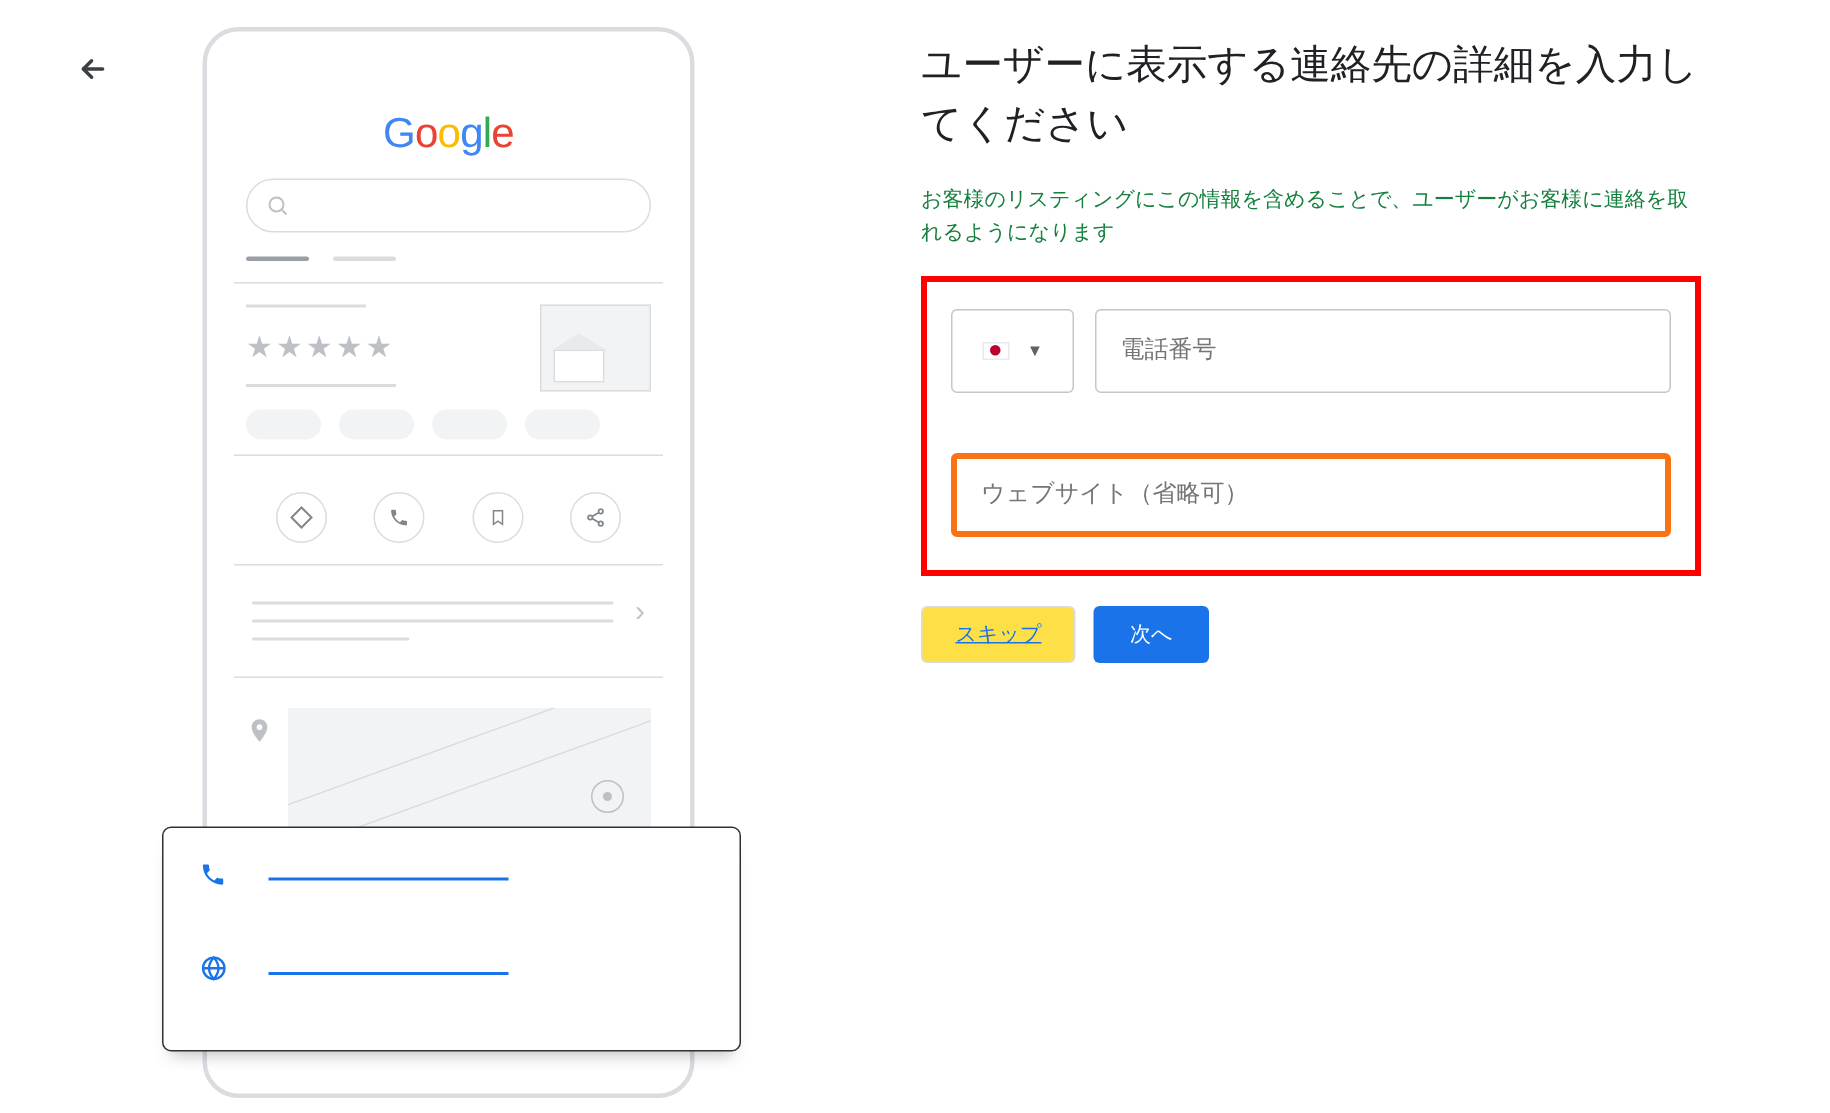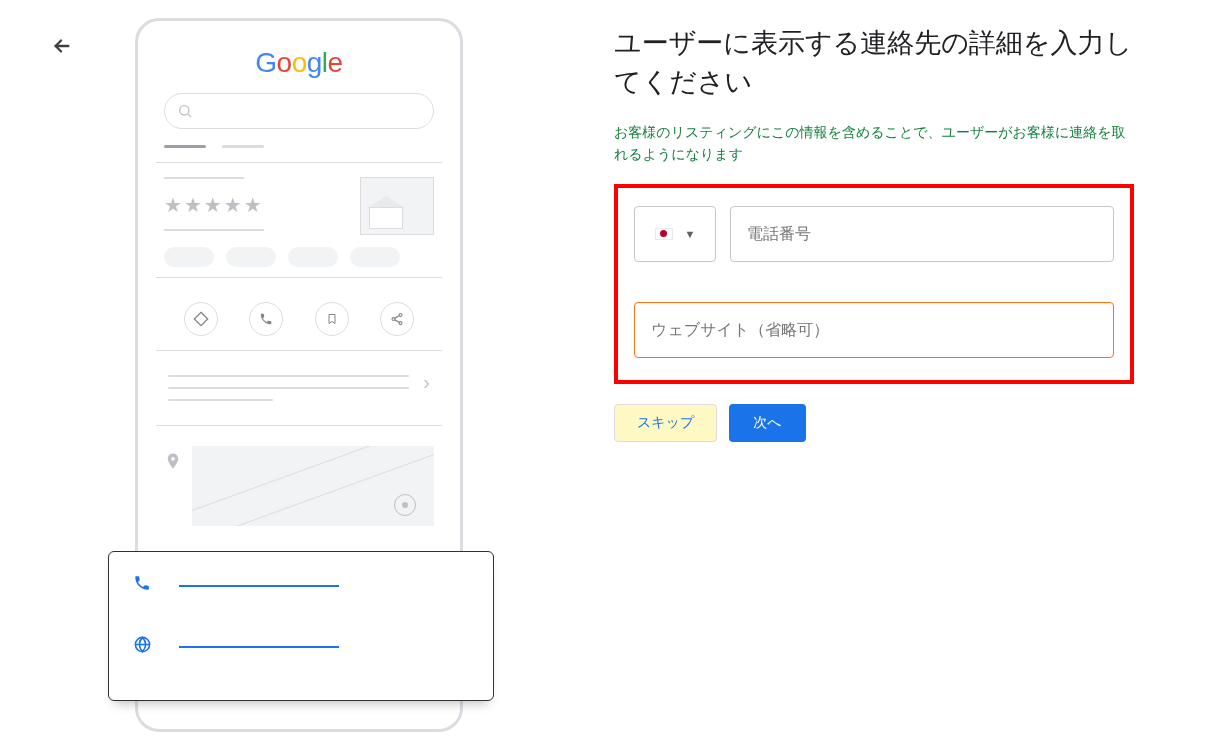--- a/index.html
+++ b/index.html
@@ -3,21 +3,21 @@
   <meta charset="utf-8">
   <style>
     * { box-sizing: border-box; margin: 0; padding: 0; }
     body { font-family: Arial, 'Helvetica Neue', sans-serif; background: #fff; color: #202124; width: 1220px; height: 742px; position: relative; }
 
     .back-btn { position: absolute; top: 34px; left: 50px; width: 24px; height: 24px; display: flex; align-items: center; justify-content: center; cursor: pointer; }
 
     
     .phone { position: absolute; top: 18px; left: 135px; width: 328px; height: 714px; border: 3px solid #dadce0; border-radius: 24px; background: #fff; overflow: hidden; }
     .phone-content { padding: 26px 18px 0 18px; }
-    .google-logo { text-align: center; font-size: 28px; font-weight: 500; letter-spacing: -0.5px; margin-bottom: 14px; }
+    .google-logo { text-align: center; font-size: 28px; font-weight: 500; letter-spacing: -0.5px; margin-bottom: 14px; margin-top: 26px; }
     .google-logo .b { color: #4285F4; }
     .google-logo .r { color: #EA4335; }
     .google-logo .y { color: #FBBC05; }
     .google-logo .g { color: #34A853; }
     .search-pill { border: 1.5px solid #dadce0; border-radius: 20px; height: 36px; display: flex; align-items: center; padding: 0 12px; margin: 0 8px 16px 8px; }
     .tabs-row { display: flex; gap: 16px; padding: 0 8px 4px 8px; }
     .tab-ph { height: 3px; background: #dadce0; border-radius: 2px; }
     .tab-ph.a { width: 42px; background: #9aa0a6; }
     .tab-ph.b { width: 42px; }
     .hr { border: none; border-top: 1px solid #dadce0; margin: 10px 0; }
@@ -58,25 +58,25 @@
     .subtitle { font-size: 14px; color: #15803d; line-height: 1.55; margin-bottom: 18px; }
 
     .highlight-box { border: 4px solid #ff0000; padding: 18px 16px 22px 16px; margin-bottom: 20px; }
     .form-row { display: flex; gap: 14px; margin-bottom: 40px; }
     .country-sel { width: 82px; height: 56px; border: 1px solid #c4c7c5; border-radius: 4px; display: flex; align-items: center; justify-content: center; gap: 12px; cursor: pointer; }
     .flag-jp { width: 18px; height: 12px; background: #fff; border: 1px solid #e8eaed; display: flex; align-items: center; justify-content: center; }
     .flag-jp::after { content:''; width: 7px; height: 7px; background: #bc002d; border-radius: 50%; }
     .caret { color: #5f6368; font-size: 11px; }
     .text-input { flex: 1; height: 56px; border: 1px solid #c4c7c5; border-radius: 4px; padding: 0 16px; font-size: 16px; color: #202124; outline: none; }
     .text-input::placeholder { color: #757575; }
-    .full-input { width: 100%; height: 56px; border: 1px solid #f97316; border-radius: 4px; padding: 0 16px; font-size: 16px; outline:none; }
+    .full-input { width: 100%; height: 56px; border: 4px solid #f97316; border-radius: 4px; padding: 0 16px; font-size: 16px; outline:none; }
     .full-input::placeholder { color: #757575; }
 
     .btn-row { display: flex; gap: 12px; }
-    .btn-skip { padding: 9px 22px; border: 1px solid #dadce0; background: #fef9c3; color: #1a73e8; font-size: 14px; border-radius: 4px; cursor: pointer; }
+    .btn-skip { padding: 9px 22px; border: 1px solid #dadce0; background: #fde047; color: #1a73e8; font-size: 14px; border-radius: 4px; cursor: pointer; text-decoration: underline; }
     .btn-next { padding: 9px 24px; border: none; background: #1a73e8; color: #fff; font-size: 14px; border-radius: 4px; cursor: pointer; }
   </style>
 </head>
 <body>
 
 <div class="back-btn">
   <svg width="22" height="22" viewBox="0 0 24 24" fill="none" stroke="#3c4043" stroke-width="2.5" stroke-linecap="round" stroke-linejoin="round">
       <path d="M19 12H5"></path>
       <path d="M11 18l-6-6 6-6"></path>
     </svg>

